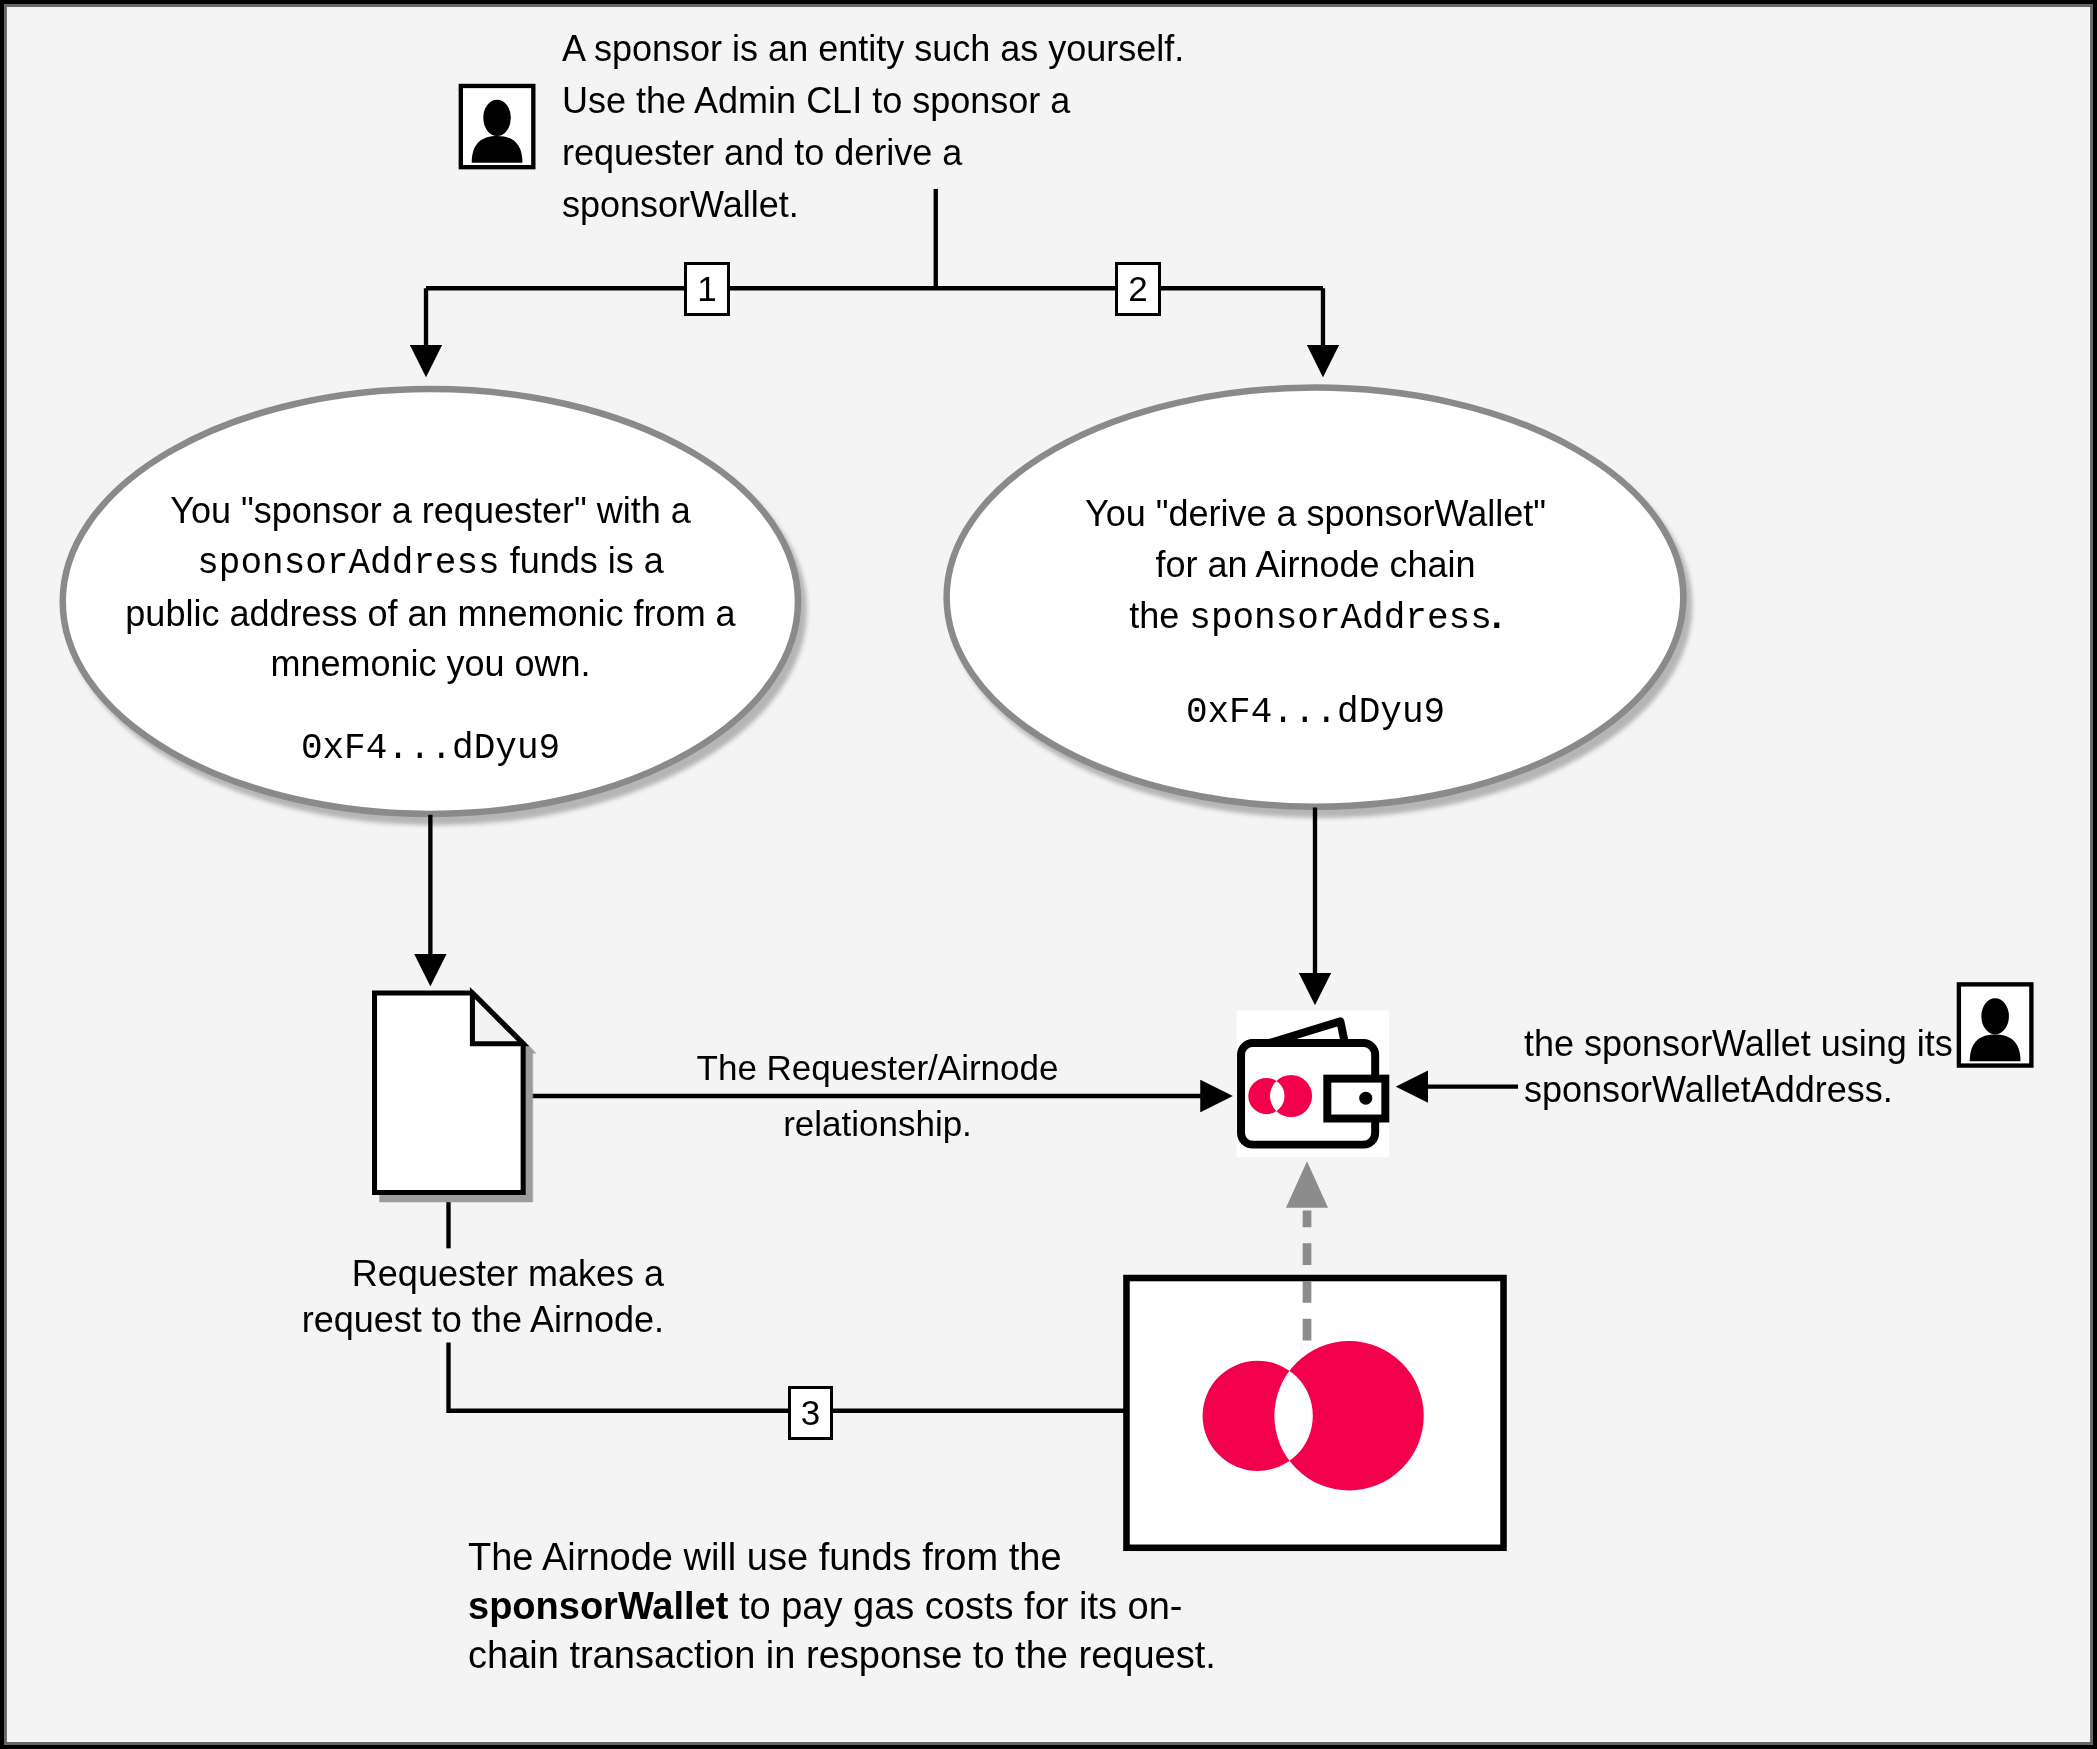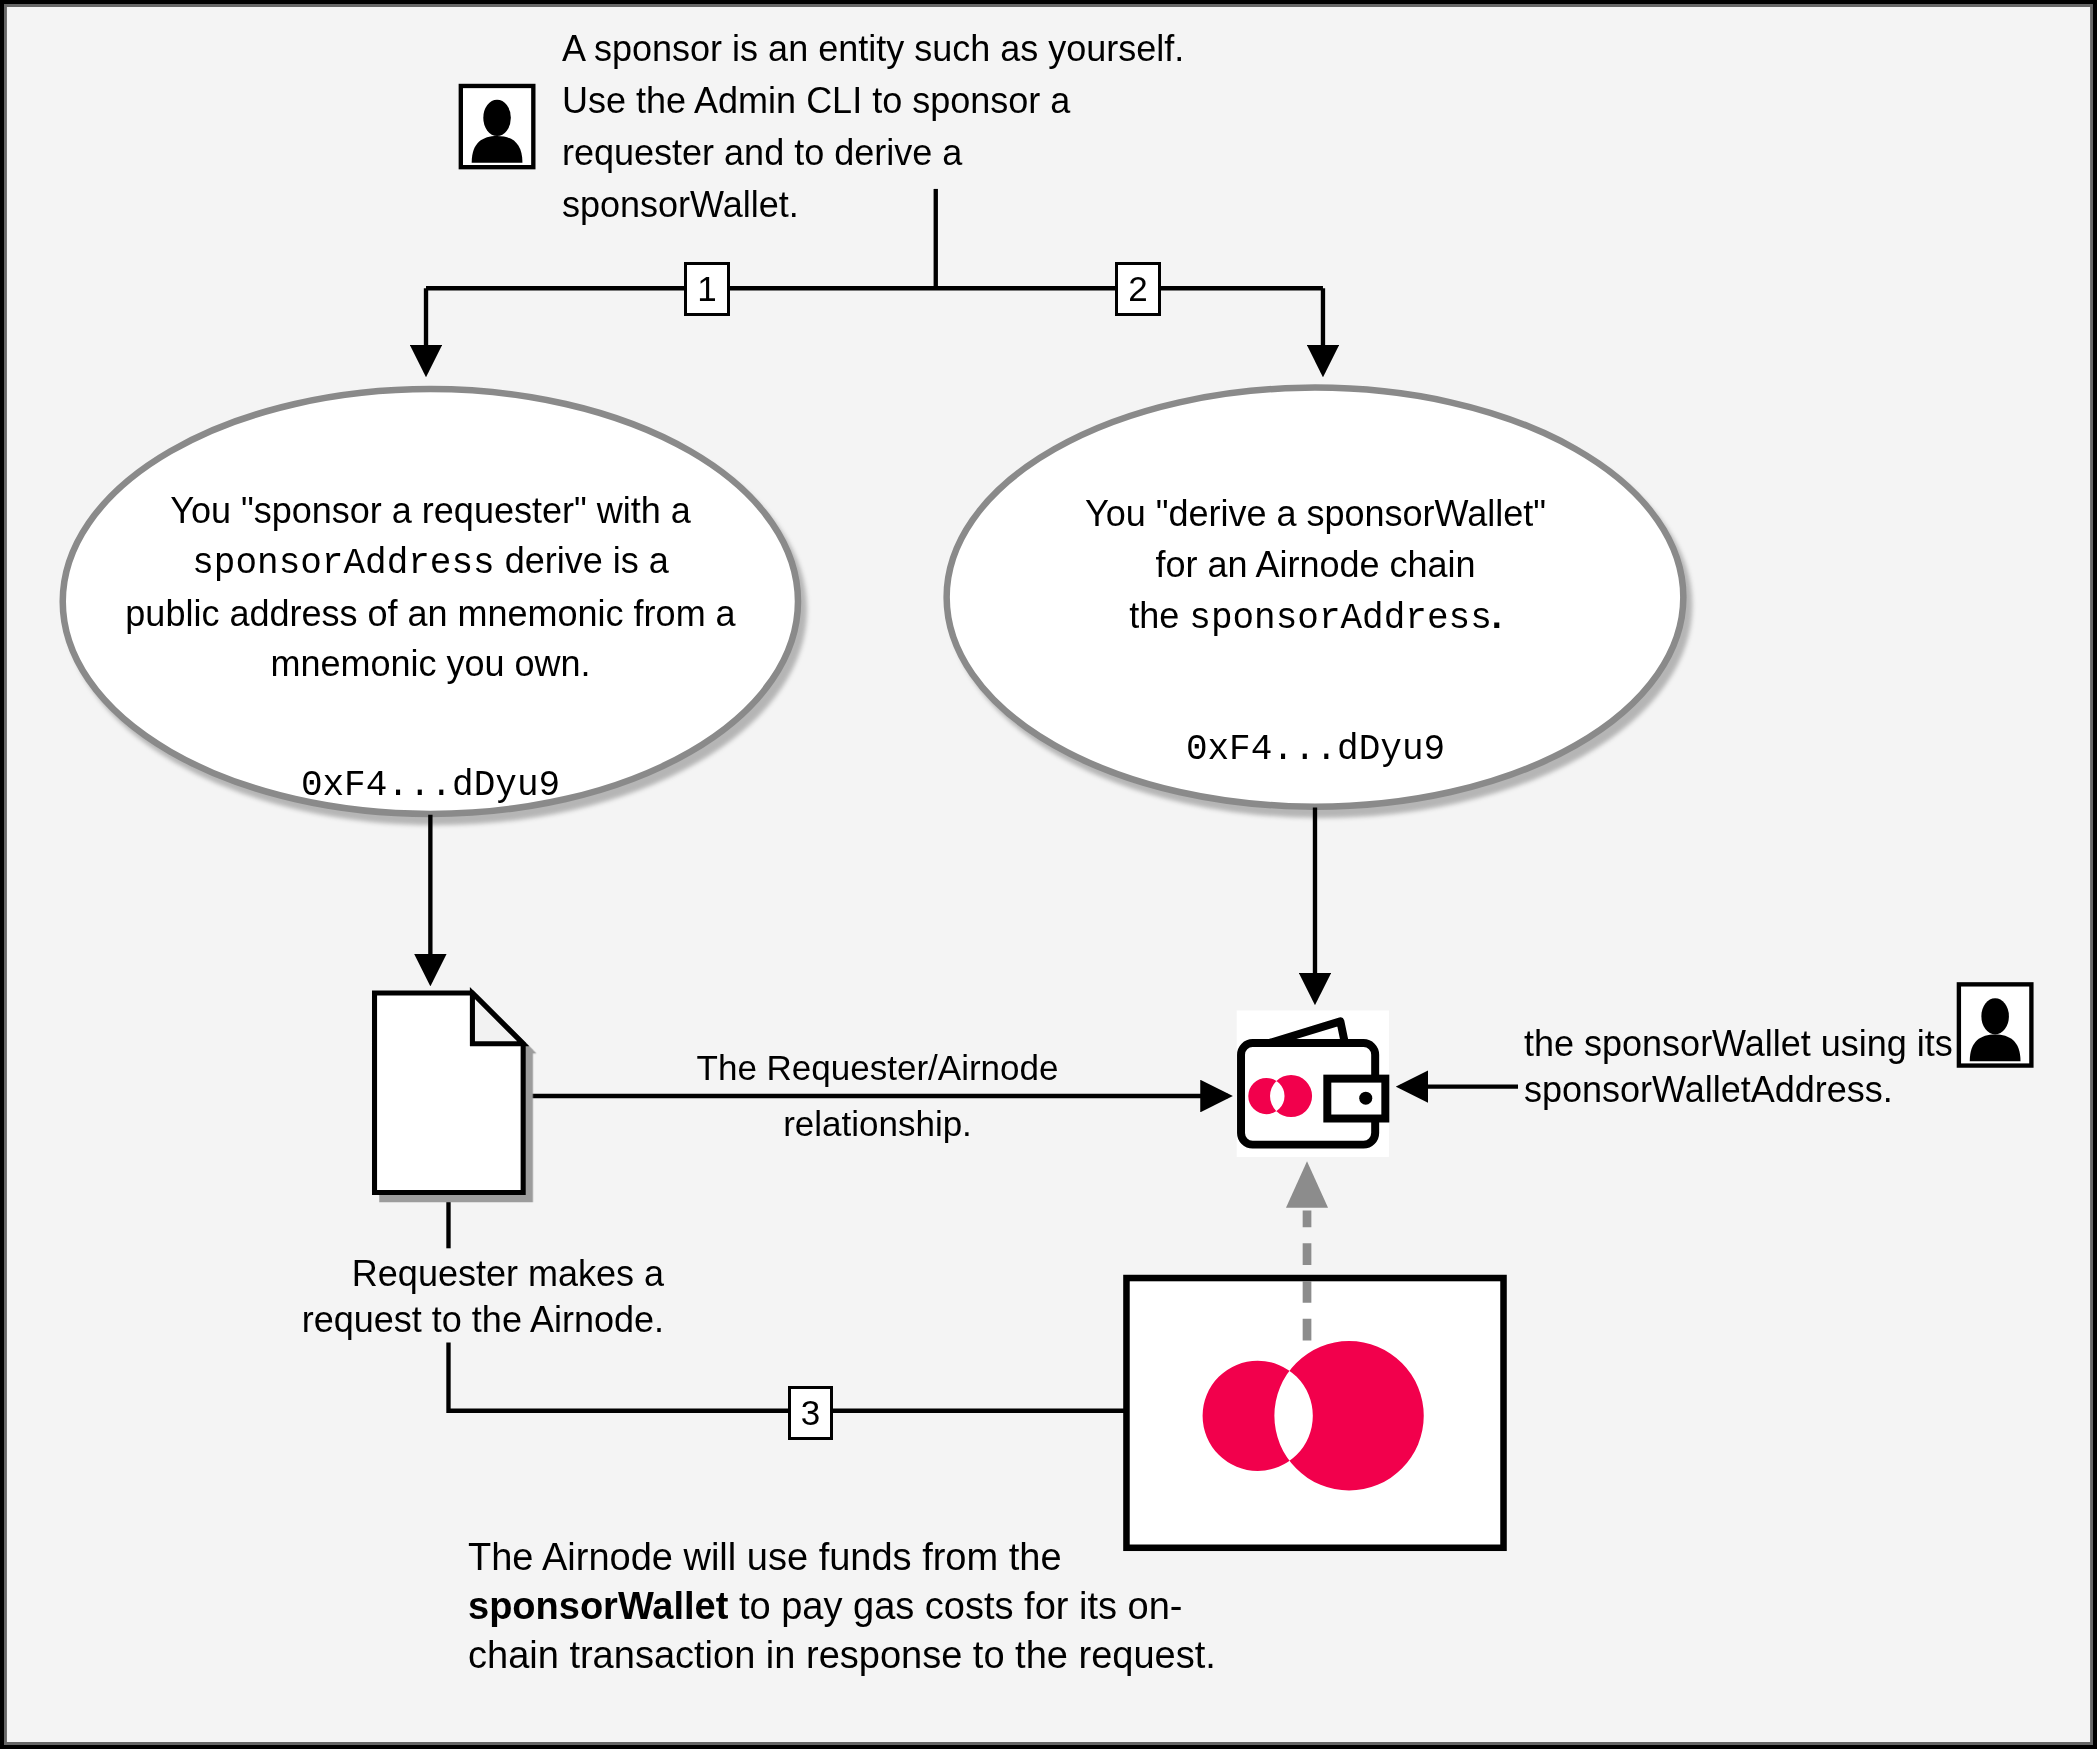--- a/index.html
+++ b/index.html
@@ -6,21 +6,21 @@
   #frame{
     position:relative; width:2097px; height:1749px; box-sizing:border-box;
     background:#f4f4f4; border:4.4px solid #000;
     box-shadow: inset 0 0 0 2.9px #666;
     overflow:hidden;
     font-family:"Liberation Sans", sans-serif; color:#000;padding-left:40px;
   }
   svg{position:absolute; left:0; top:0;}
   .txt{position:absolute; white-space:nowrap;}
   .c{text-align:center;}
-  .mono{font-family:"Liberation Mono", monospace;margin-top:37px;}
+  .mono{font-family:"Liberation Mono", monospace;}
   .b{font-weight:bold;}
   .badge{
     position:absolute; box-sizing:border-box; background:#fff; border:3.6px solid #000;
     display:flex; align-items:center; justify-content:center;
     font-size:35px; font-family:"Liberation Sans", sans-serif;
   }
   .small-note{font-size:35px; line-height:46px;}
 </style>
 </head>
 <body>
@@ -101,21 +101,21 @@
   <div class="badge" style="left:1111px; top:258px; width:46px; height:54px;">
     <span>2</span>
   </div>
   <div class="badge" style="left:784px; top:1382px; width:45px; height:54px;">
     <span>3</span>
   </div>
 
   <div class="txt c" style="left:64px; top:482px; width:725px; font-size:36px; line-height:50px;">
     <div>You "sponsor a requester" with a</div>
     <div>
-      <span class="mono">sponsorAddress</span><span> derive is a</span>
+      <span class="mono">sponsorAddress</span><span> funds is a</span>
     </div>
     <div>public address of an mnemonic from a</div>
     <div>mnemonic you own.</div>
   </div>
   <div class="txt c mono" style="left:64px; top:724px; width:725px; font-size:36px;">0xF4...dDyu9</div>
 
   <div class="txt c" style="left:949px; top:484px; width:725px; font-size:36px; line-height:51px;">
     <div>You "derive a sponsorWallet"</div>
     <div>for an Airnode chain</div>
     <div>

